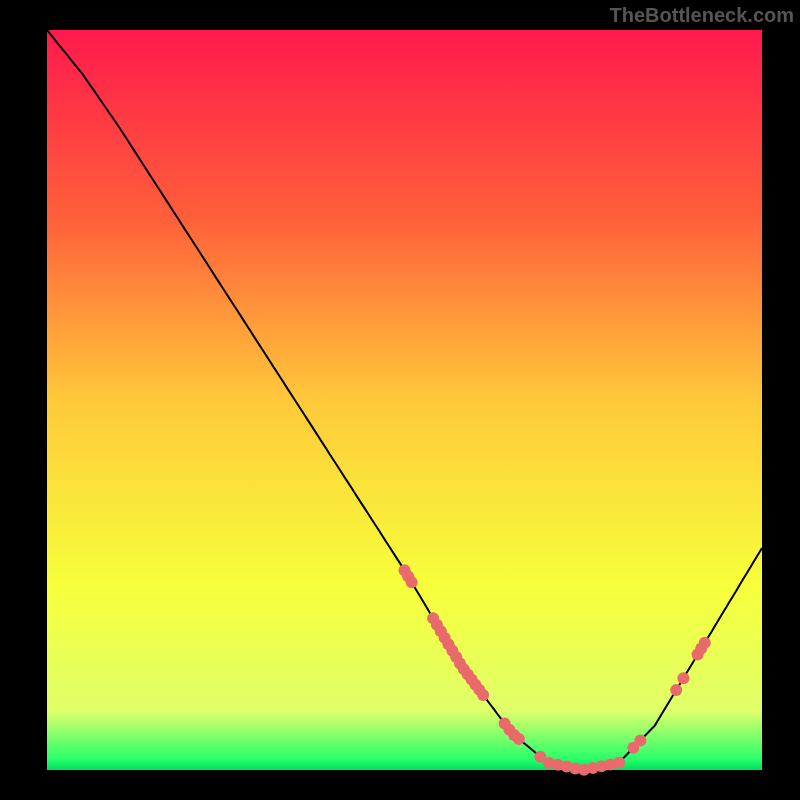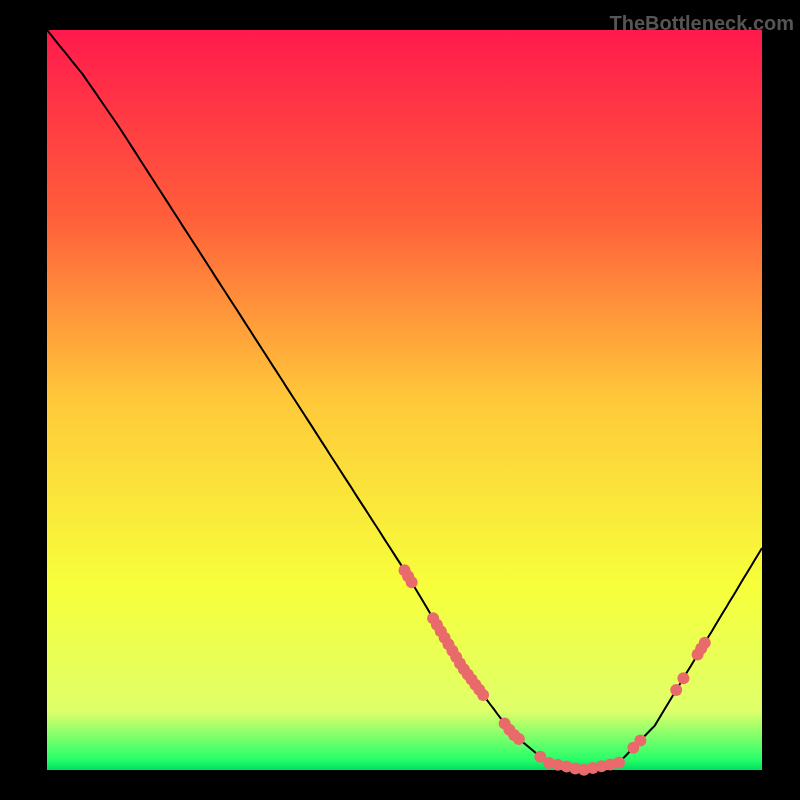--- a/index.html
+++ b/index.html
@@ -1,18 +1,18 @@
 <!DOCTYPE html>
 <html><head>
 <meta charset="utf-8">
 <style>
   * { margin: 0; padding: 0; box-sizing: border-box; }
   body { width: 800px; height: 800px; background: #000; position: relative; font-family: Arial, sans-serif; }
   .chart-container { position: absolute; width: 800px; height: 800px; }
-  .watermark { position: absolute; top: 4px; right: 6px; color: #555; font-size: 20px; font-weight: bold; z-index: 10; margin-top: 8px; }
+  .watermark { position: absolute; top: 4px; right: 6px; color: #555; font-size: 20px; font-weight: bold; z-index: 10; }
   svg { display: block; }
 </style>
 </head>
 <body>
 
 <div class="chart-container">
   <div class="watermark">TheBottleneck.com</div>
   <svg id="chart-svg" width="800" height="800">
       <defs>
         <linearGradient id="bg-grad" x1="0" y1="0" x2="0" y2="1">

